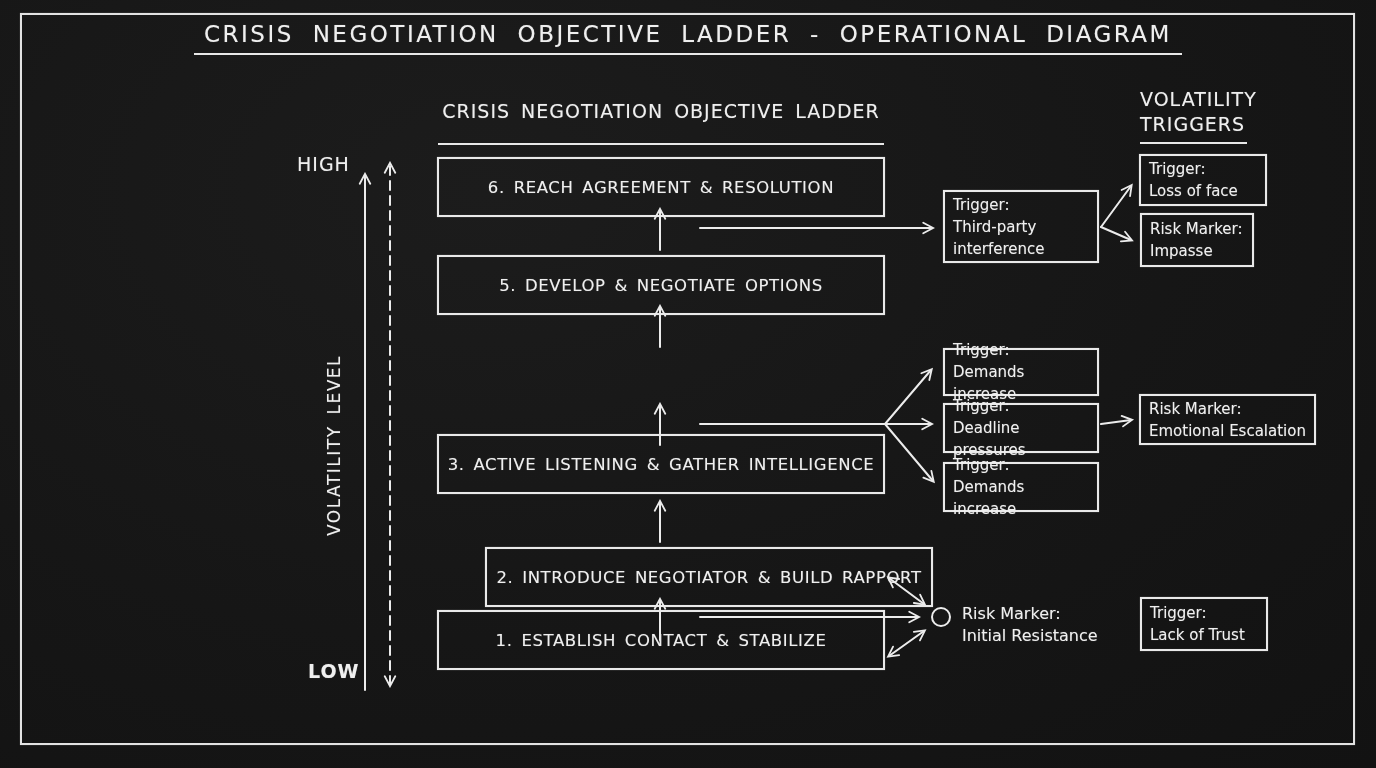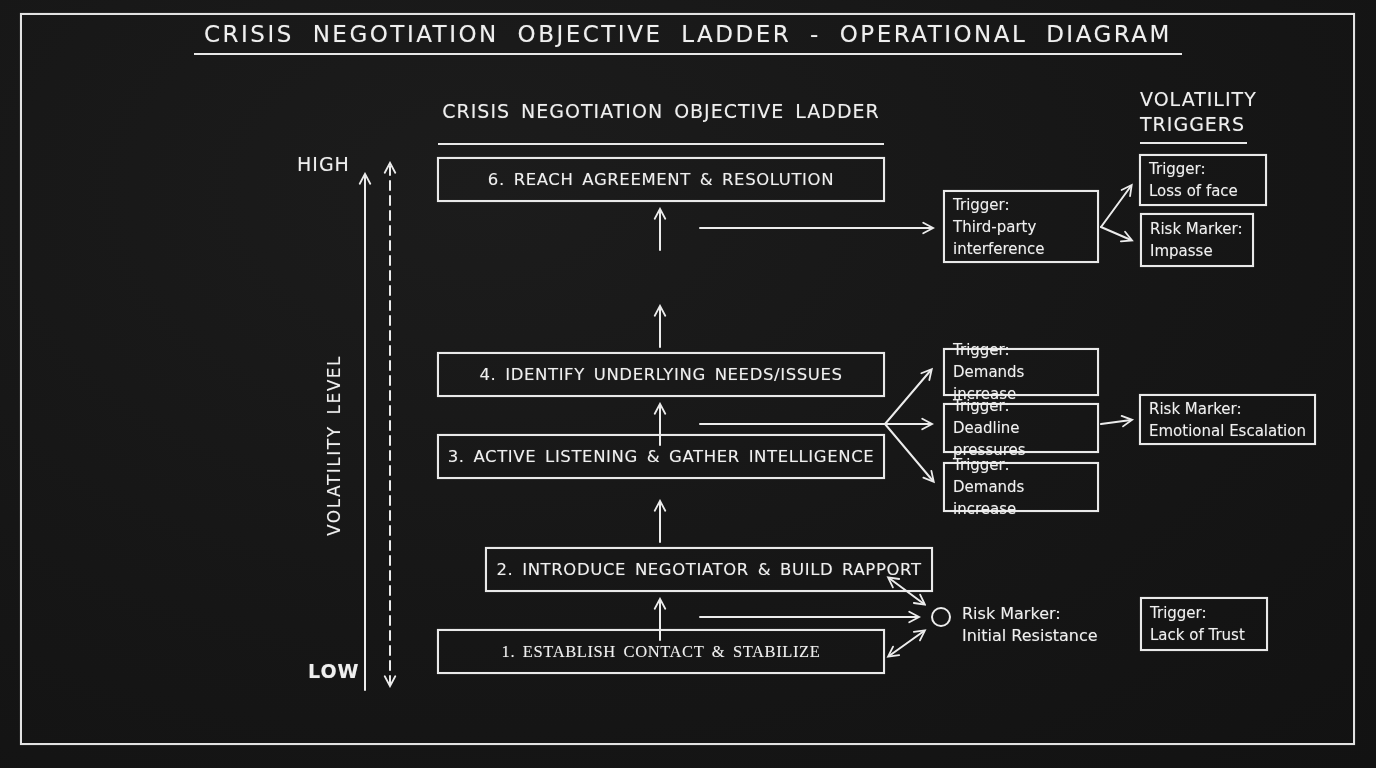--- a/index.html
+++ b/index.html
@@ -18,27 +18,27 @@
     position:absolute;top:21px;left:0;width:100%;text-align:center;
     font-size:23px;letter-spacing:2.5px;word-spacing:9px;white-space:nowrap;
   }
   .title .u{ display:inline-block;border-bottom:2px solid #e8e8e8;padding:0 10px 6px 10px; }
   .subtitle{
     position:absolute;left:407px;top:100px;width:508px;text-align:center;
     font-size:19px;letter-spacing:1px;word-spacing:4px;white-space:nowrap;
   }
   .subtitle .u{ display:inline-block;border-bottom:2px solid #e8e8e8;padding:0 4px 21px 4px; }
   .step{
-    position:absolute;left:437px;width:448px;height:45px;box-sizing:border-box;
+    position:absolute;left:437px;width:448px;height:60px;box-sizing:border-box;
     border:2px solid #e9e9e9;box-shadow:0 0 1px rgba(255,255,255,.45), inset 0 0 1px rgba(255,255,255,.3);
     display:flex;align-items:center;justify-content:center;
     font-size:16.5px;letter-spacing:.6px;word-spacing:3px;white-space:nowrap;
   }
   .step6{top:157px;} .step5{top:255px;} .step4{top:352px;}
-  .step3{top:434px;} .step2{top:547px;margin-left:48px;} .step1{top:629px;font-family:Liberation Serif, serif;}
+  .step3{top:434px;} .step2{top:547px;margin-left:48px;} .step1{top:610px;}
   .colhead{ font-size:19px;letter-spacing:1px;word-spacing:3px;white-space:nowrap;position:absolute; }
   .colhead .u{ display:inline-block;border-bottom:2px solid #e8e8e8;padding:0 2px 5px 0; }
   .rm-head{ left:946px;top:112px; }
   .vt-head{ left:1140px;top:87px;line-height:25px; }
   .tbox{
     position:absolute;box-sizing:border-box;border:2px solid #e9e9e9;
     box-shadow:0 0 1px rgba(255,255,255,.45), inset 0 0 1px rgba(255,255,255,.3);
     display:flex;align-items:center;padding:4px 8px;
     font-size:15px;line-height:22px;
   }
@@ -80,22 +80,22 @@
     <span class="u">CRISIS NEGOTIATION OBJECTIVE LADDER</span>
   </div>
 
   <div class="axis-high chalk">HIGH</div>
   <div class="axis-low chalk">LOW</div>
   <div class="axis-label chalk">VOLATILITY LEVEL</div>
 
   <div class="step step6 chalk">
     <span>6. REACH AGREEMENT &amp; RESOLUTION</span>
   </div>
-  <div class="step step4 chalk">
-    <span>4. IDENTIFY UNDERLYING NEEDS/ISSUES</span>
+  <div class="step step5 chalk">
+    <span>5. DEVELOP &amp; NEGOTIATE OPTIONS</span>
   </div>
   <div class="step step3 chalk">
     <span>3. ACTIVE LISTENING &amp; GATHER INTELLIGENCE</span>
   </div>
   <div class="step step2 chalk">
     <span>2. INTRODUCE NEGOTIATOR &amp; BUILD RAPPORT</span>
   </div>
   <div class="step step1 chalk">
     <span>1. ESTABLISH CONTACT &amp; STABILIZE</span>
   </div>

